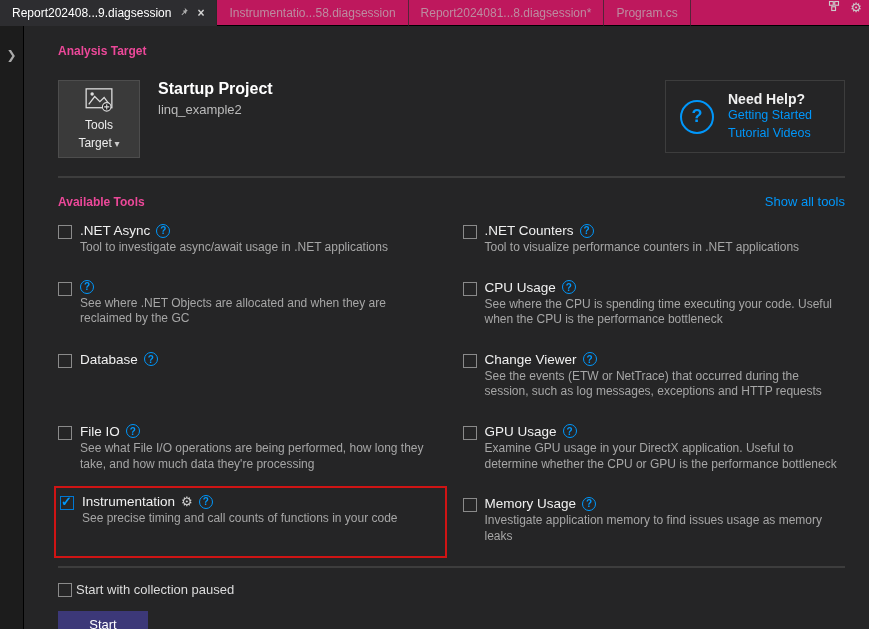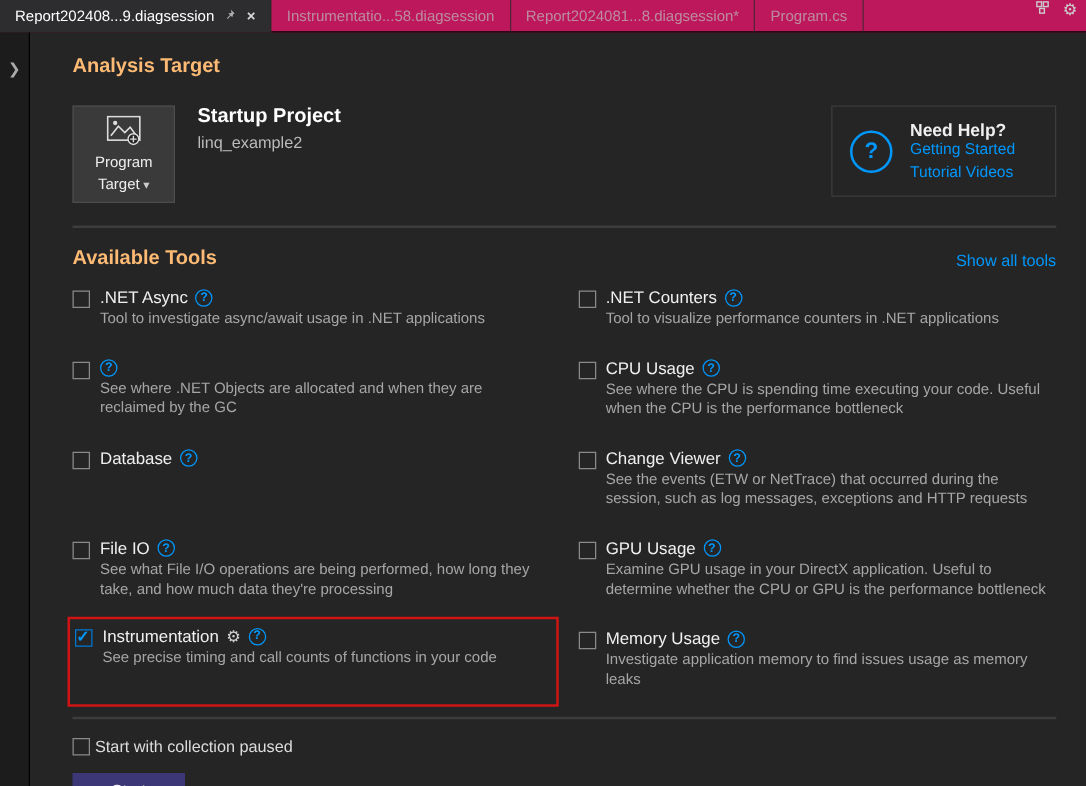--- a/index.html
+++ b/index.html
@@ -50,21 +50,21 @@
   .gutter .chev {
     color: #aaa; font-size: 12px; cursor: pointer;
   }
   .content {
     flex: 1;
     background: #252526;
     padding: 18px 24px 18px 34px;
     overflow-y: auto;
   }
   h2.section {
-    font-size: 16px; font-weight: 600; color: #fdba74;
+    font-size: 12px; font-weight: 600; color: #ec4899;
     margin-bottom: 12px;
   }
   .target-row {
     display: flex; align-items: flex-start;
     gap: 18px;
     padding: 10px 0 18px 0;
     border-bottom: 2px solid #3d3d3d;
     margin-bottom: 16px;
   }
   .change-target {
@@ -214,21 +214,21 @@
 
     <div class="target-row">
       <div class="change-target">
         <svg width="28" height="24" viewBox="0 0 32 28">
           <rect x="1" y="1" width="30" height="22" fill="none" stroke="#ddd" stroke-width="1.5"></rect>
           <polyline points="4,19 11,10 17,16 22,11 28,19" fill="none" stroke="#ddd" stroke-width="1.5"></polyline>
           <circle cx="8" cy="7" r="2" fill="#ddd"></circle>
           <circle cx="25" cy="22" r="5" fill="#252526" stroke="#ddd" stroke-width="1.3"></circle>
           <path d="M25 19v6M22 22h6" stroke="#ddd" stroke-width="1.3"></path>
         </svg>
-        <div>Program</div>
+        <div>Tools</div>
         <div class="caret-down">Target</div>
       </div>
       <div class="target-info">
         <div class="ttl">Startup Project</div>
         <div class="sub">linq_example2</div>
       </div>
       <div class="help-box">
         <div class="hicon">?</div>
         <div class="htext">
           <div class="ht">Need Help?</div>

